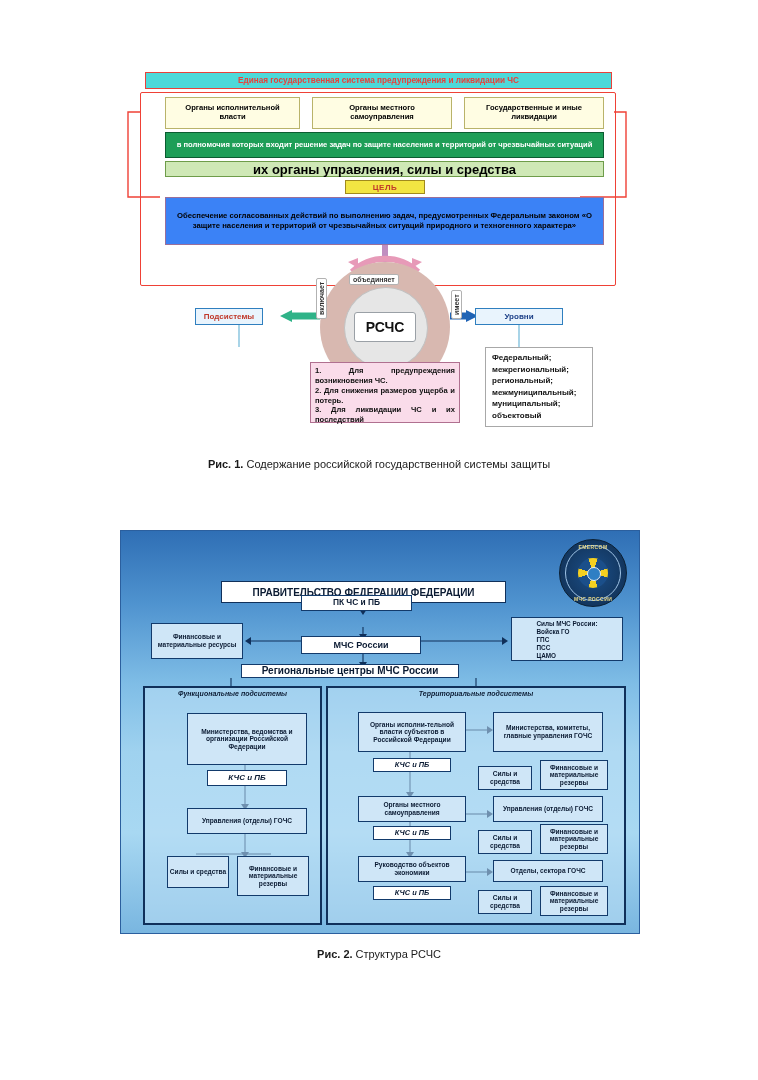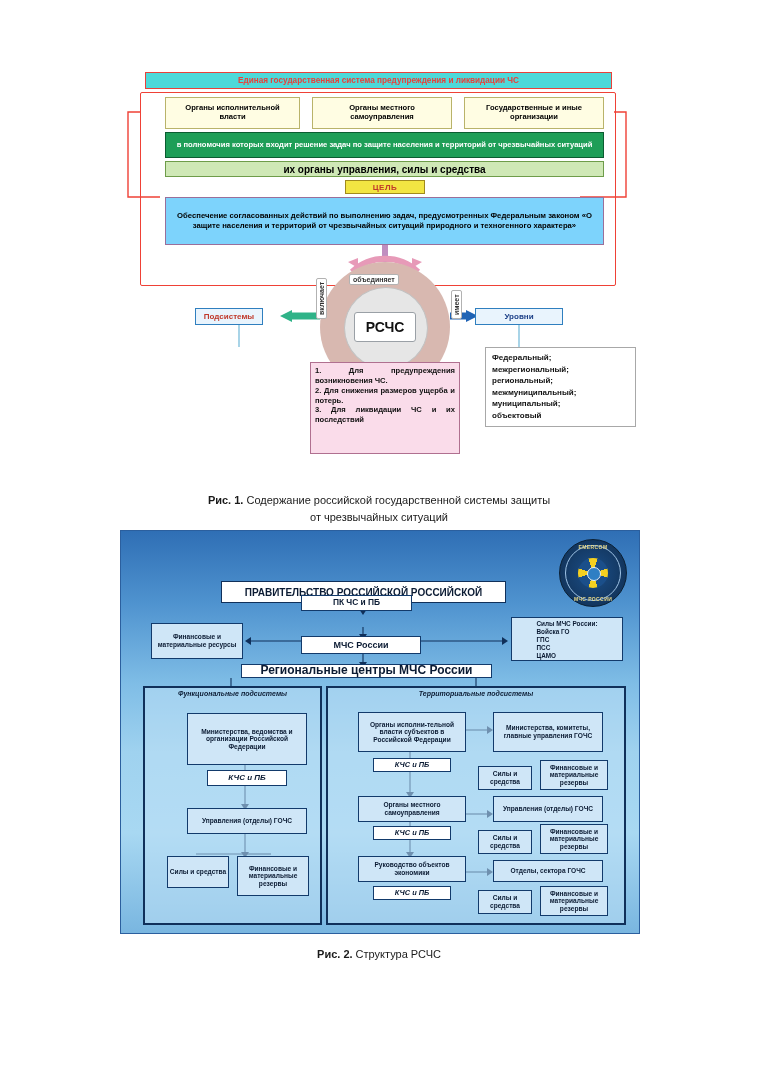--- a/index.html
+++ b/index.html
@@ -37,34 +37,34 @@
   .green1{
     position:absolute;left:45px;top:60px;width:439px;height:26px;
     background:#1e9e57;border:1px solid #0b5c31;color:#ffffff;
     font-weight:bold;font-size:7.6px;line-height:1.2;
     display:flex;align-items:center;justify-content:center;text-align:center;padding:1px;
     box-sizing:border-box;
   }
   .green2{
     position:absolute;left:45px;top:89px;width:439px;height:16px;
     background:#cfe8b6;border:1px solid #6e9c4a;
-    font-weight:bold;font-size:10px;
+    font-weight:bold;font-size:13px;
     display:flex;align-items:center;justify-content:center;text-align:center;
     box-sizing:border-box;
   }
   .goal{
     position:absolute;left:225px;top:108px;width:80px;height:14px;
     background:#f2e542;border:1px solid #a08a1d;color:#c0392b;
     font-weight:bold;font-size:8px;letter-spacing:.5px;
     display:flex;align-items:center;justify-content:center;
     box-sizing:border-box;
   }
   .purple{
     position:absolute;left:45px;top:125px;width:439px;height:48px;
-    background:#7dd3fc;border:1px solid #9a6f9a;
+    background:#3b82f6;border:1px solid #9a6f9a;
     font-weight:bold;font-size:7.7px;line-height:1.25;
     display:flex;align-items:center;justify-content:center;text-align:center;padding:2px 6px;
     box-sizing:border-box;
   }
 
   .oval-outer{
     position:absolute;left:200px;top:190px;width:130px;height:130px;
     border-radius:50%;background:#d8b8b0;
   }
   .oval-inner{
@@ -106,38 +106,38 @@
     position:absolute;left:20px;top:275px;width:150px;height:67px;
     background:#dff0d0;border:1px solid #5b8a3c;
     display:flex;flex-direction:column;align-items:center;justify-content:center;
     font-weight:bold;font-size:8.4px;line-height:1.35;text-align:center;
     box-sizing:border-box;
   }
   .left-box .t1{color:#c0392b;}
   .left-box .t2{color:#444;font-weight:normal;font-size:7.5px;}
   .left-box .t3{color:#111;}
   .center-box{
-    position:absolute;left:190px;top:290px;width:150px;height:92px;
+    position:absolute;left:190px;top:290px;width:150px;height:61px;
     background:#fadcea;border:1px solid #b07090;
     font-weight:bold;font-size:7.6px;line-height:1.3;color:#111;
     padding:3px 4px;box-sizing:border-box;text-align:justify;
   }
   .right-box{
-    position:absolute;left:365px;top:275px;width:151px;height:80px;
+    position:absolute;left:365px;top:275px;width:108px;height:80px;
     background:#ffffff;border:1px solid #a8a8a8;
     font-weight:bold;font-size:8px;line-height:1.45;color:#111;
     padding:4px 6px;box-sizing:border-box;
   }
 
   .cap{
     position:absolute;left:0;right:0;text-align:center;
     font-size:11px;color:#1a1a1a;line-height:1.5;
   }
   .cap b{font-weight:bold;}
-  #cap1{top:456px;margin-top:36px;}
+  #cap1{top:456px;}
 
   
   #fig2{
     position:absolute;left:120px;top:530px;width:520px;height:404px;
     background:linear-gradient(180deg,#2f6fb5 0%,#4f93cf 18%,#7fbde6 38%,#9fd2ef 55%,#a8d8f2 75%,#79b6e0 100%);
     border:1px solid #2b5f9e;box-sizing:border-box;
   }
   .f2-title{
     position:absolute;left:60px;top:8px;width:390px;
     text-align:center;color:#ffffff;font-weight:bold;font-size:10.5px;line-height:1.35;
@@ -177,21 +177,21 @@
   }
   .gov{
     position:absolute;left:100px;top:50px;width:285px;height:22px;
     background:#ffffff;border:1.6px solid #10305a;
     font-size:10px;font-weight:bold;color:#0b1b33;
     display:flex;align-items:center;justify-content:center;text-align:center;
     box-sizing:border-box;
   }
   .pkchs{left:180px;top:64px;width:111px;height:16px;background:#ffffff;font-size:8.4px;}
   .mchs{left:180px;top:105px;width:120px;height:18px;background:#ffffff;font-size:9px;}
-  .regc{left:120px;top:133px;width:251px;height:14px;background:#ffffff;font-size:12px;}
+  .regc{left:120px;top:133px;width:218px;height:14px;background:#ffffff;font-size:10px;}
   .fin1{left:30px;top:92px;width:92px;height:36px;}
   .sily-mchs{left:390px;top:86px;width:112px;height:44px;background:#cfe6f7;font-size:6.4px;align-items:flex-start;text-align:left;padding:2px 3px;line-height:1.25;}
 
   .panel{
     position:absolute;border:2px solid #10305a;background:rgba(190,224,245,.55);
   }
   .panel .ph{
     position:absolute;left:0;right:0;top:2px;text-align:center;
     font-size:7px;font-weight:bold;font-style:italic;color:#0b1b33;
   }
@@ -256,21 +256,21 @@
       <path d="M232,200 a48,48 0 0 1 66,0" stroke="#e79ab8" stroke-width="6" fill="none"></path>
       <path d="M228,190 l10,-4 l0,10 Z" fill="#e79ab8"></path>
       <path d="M302,190 l-10,-4 l0,10 Z" fill="#e79ab8"></path>
     </svg>
 
     <div class="f1-title">Единая государственная система предупреждения и ликвидации ЧС</div>
     <div class="redframe"></div>
 
     <div class="f1-box yellow b1">Органы исполнительной власти</div>
     <div class="f1-box yellow b2">Органы местного самоуправления</div>
-    <div class="f1-box yellow b3">Государственные и иные организации</div>
+    <div class="f1-box yellow b3">Государственные и иные ликвидации</div>
 
     <div class="green1">в полномочия которых входит решение задач по защите населения и территорий от чрезвычайных ситуаций</div>
     <div class="green2">их органы управления, силы и средства</div>
     <div class="goal">ЦЕЛЬ</div>
     <div class="purple">Обеспечение согласованных действий по выполнению задач, предусмотренных Федеральным законом «О защите населения и территорий от чрезвычайных ситуаций природного и техногенного характера»</div>
 
     <div class="oval-outer"></div>
     <div class="oval-inner"></div>
     <div class="rschs">РСЧС</div>
 
@@ -289,21 +289,20 @@
     <div class="right-box" style="white-space:pre-line;">Федеральный;
 межрегиональный;
 региональный;
 межмуниципальный;
 муниципальный;
 объектовый</div>
   </div>
 
   <div class="cap" id="cap1">
     <div><b>Рис. 1.</b><span> Содержание российской государственной системы защиты</span></div>
-    <div>от чрезвычайных ситуаций</div>
   </div>
 
   <div id="fig2">
 
 
     <div class="emblem">
       <div class="ring"></div>
       <div class="star"></div>
       <div class="core"></div>
       <div class="t-top">EMERCOM</div>
@@ -340,21 +339,21 @@
         <path d="M120,273 l4,6 l4,-6 Z"></path>
         <path d="M120,321 l4,6 l4,-6 Z"></path>
         <path d="M285,261 l4,6 l4,-6 Z"></path>
         <path d="M285,321 l4,6 l4,-6 Z"></path>
         <path d="M366,195 l6,4 l-6,4 Z"></path>
         <path d="M366,279 l6,4 l-6,4 Z"></path>
         <path d="M366,337 l6,4 l-6,4 Z"></path>
       </g>
     </svg>
 
-    <div class="gov">ПРАВИТЕЛЬСТВО РОССИЙСКОЙ РОССИЙСКОЙ</div>
+    <div class="gov">ПРАВИТЕЛЬСТВО ФЕДЕРАЦИИ ФЕДЕРАЦИИ</div>
     <div class="n pkchs">ПК ЧС и ПБ</div>
     <div class="n mchs">МЧС России</div>
     <div class="n regc">Региональные центры МЧС России</div>
     <div class="n fin1">Финансовые и материальные ресурсы</div>
     <div class="n sily-mchs" style="white-space:pre-line;">Силы МЧС России:
    Войска ГО
    ГПС
    ПСС
    ЦАМО</div>
 

